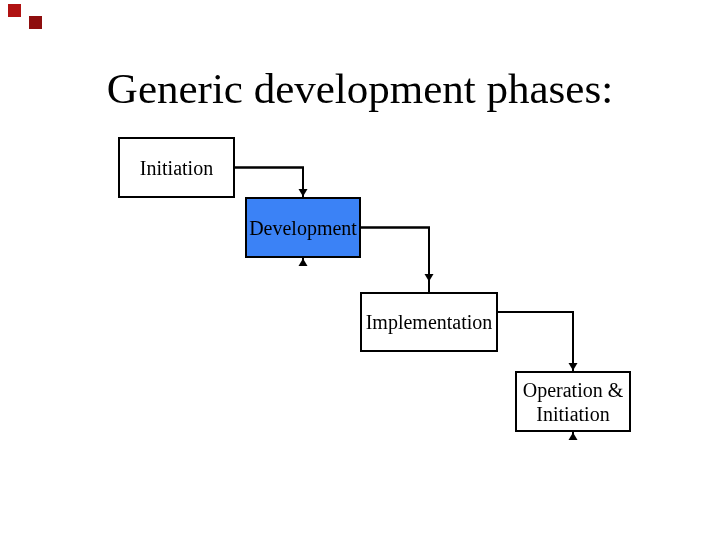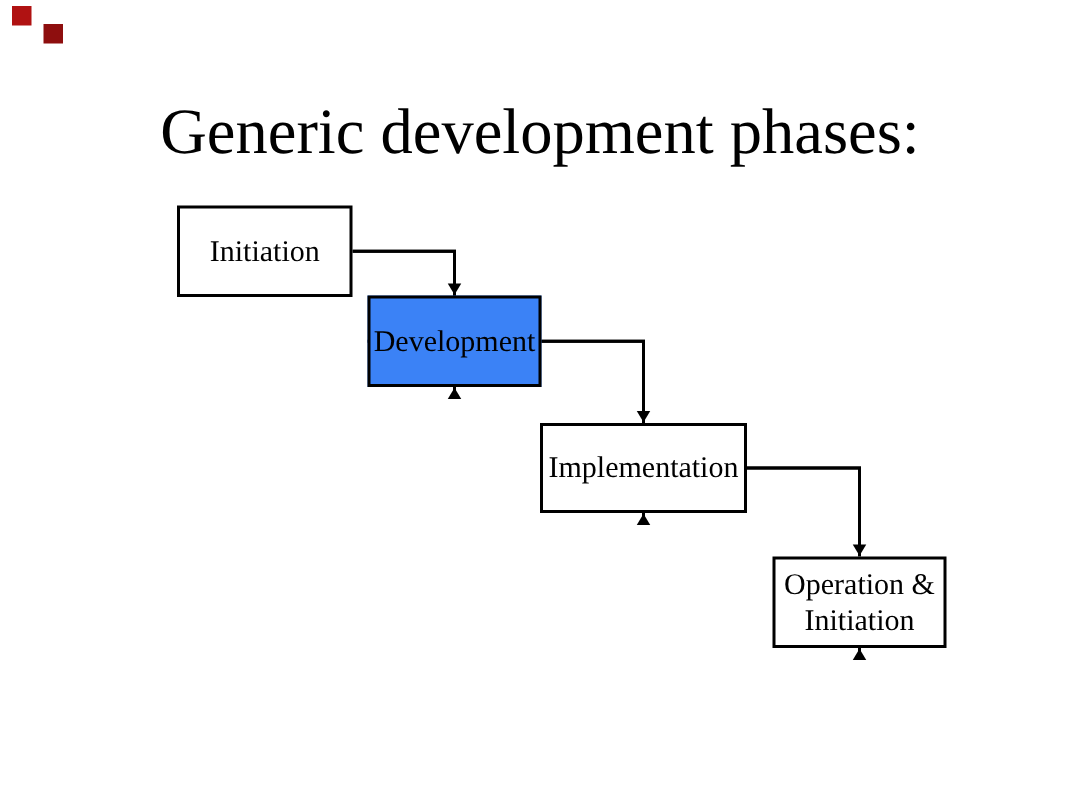--- a/index.html
+++ b/index.html
@@ -82,21 +82,21 @@
       <polygon points="568.5,440 577.5,440 573,432.5" fill="#000000"></polygon>
     </svg>
 
   <div>
       <div class="phase-box" style="left: 118px; top: 137px; width: 117px; height: 61px; border-color: rgb(0, 0, 0); background: rgb(255, 255, 255);">
         <span class="phase-label-line">Initiation</span>
       </div>
       <div class="phase-box" style="left: 245px; top: 197px; width: 116px; height: 61px; border-color: rgb(0, 0, 0); background: #3b82f6;">
         <span class="phase-label-line">Development</span>
       </div>
-      <div class="phase-box" style="left: 360px; top: 282px; width: 138px; height: 60px; border-color: rgb(0, 0, 0); background: rgb(255, 255, 255);">
+      <div class="phase-box" style="left: 360px; top: 292px; width: 138px; height: 60px; border-color: rgb(0, 0, 0); background: rgb(255, 255, 255);">
         <span class="phase-label-line">Implementation</span>
       </div>
       <div class="phase-box" style="left: 515px; top: 371px; width: 116px; height: 61px; border-color: rgb(0, 0, 0); background: rgb(255, 255, 255);">
         <span class="phase-label-line">Operation &amp;</span>
         <span class="phase-label-line">Initiation</span>
       </div>
     </div>
 </div>
 
 </body></html>

